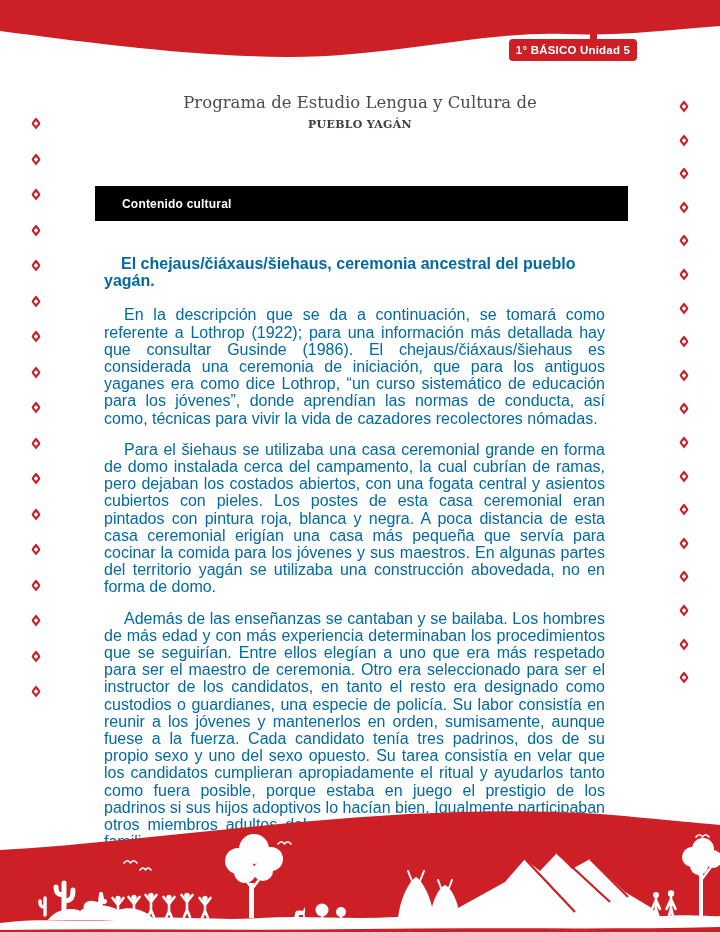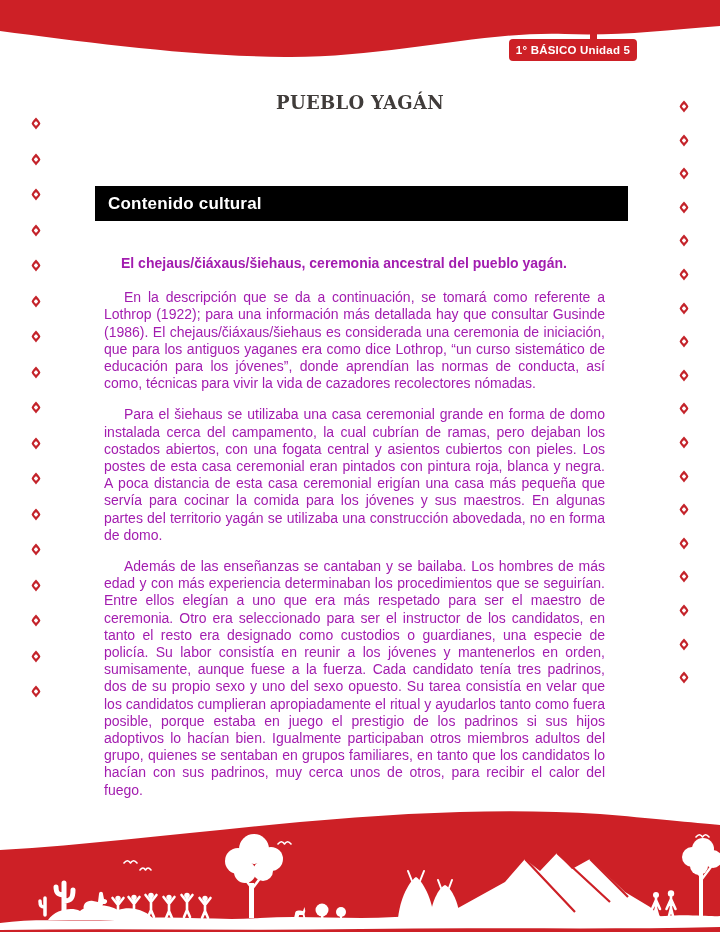--- a/index.html
+++ b/index.html
@@ -17,33 +17,33 @@
     color:#ffffff;font-size:11.5px;font-weight:bold;
     display:flex;align-items:center;justify-content:center;
     letter-spacing:.2px;
   }
   
   .doc-title{
     position:absolute;left:0;top:92px;width:720px;text-align:center;
     font-family:"DejaVu Serif","Liberation Serif",serif;
     color:#4f4b49;font-size:16.5px;line-height:21.5px;
   }
-  .doc-title .t3{font-weight:bold;font-size:18px;color:#403c3a;letter-spacing:.3px;}
+  .doc-title .t3{font-weight:bold;font-size:11px;color:#403c3a;letter-spacing:.3px;}
   
   .section-bar{
     position:absolute;left:95px;top:186px;width:533px;height:35px;
     background:#000000;display:flex;align-items:center;
   }
   .section-bar span{
-    color:#ffffff;font-size:17px;font-weight:bold;padding-left:13px;letter-spacing:.2px;
+    color:#ffffff;font-size:12px;font-weight:bold;padding-left:27px;letter-spacing:.2px;
   }
   
   .body-text{
     position:absolute;left:104px;top:255px;width:513px;
-    color:#a21caf;font-size:14px;line-height:17.2px;
+    color:#0369a1;font-size:16px;line-height:17.2px;
   }
   .body-text .subtitle{
     font-weight:bold;margin:0 0 17px 0;text-indent:17px;
   }
   .body-text p.para{
     margin:0 12px 14px 0;text-align:justify;text-indent:20px;
   }
   
   .ornament-col{position:absolute;top:0;bottom:0;width:10px;}
   .ornament-col.left{left:31px;}
@@ -58,20 +58,21 @@
 </head>
 <body>
 
 <svg class="top-wave" viewBox="0 0 720 60" preserveAspectRatio="none">
   <path d="M0,0 H720 V26 C660,31 615,36 565,34 C480,31 390,58 285,57 C185,56 85,42 0,31 Z" fill="#cd2026"></path>
 </svg>
 <div class="badge-stem"></div>
 <div class="unit-badge">1° BÁSICO Unidad 5</div>
 
 <div class="doc-title">
+  <div class="t1">Programa de Estudio Lengua y Cultura de</div>
   <div class="t3">PUEBLO YAGÁN</div>
 </div>
 
 <div class="section-bar">
   <span>Contenido cultural</span>
 </div>
 
 <div class="body-text">
   <p class="subtitle">El chejaus/čiáxaus/šiehaus, ceremonia ancestral del pueblo yagán.</p>
   <p class="para">En la descripción que se da a continuación, se tomará como referente a Lothrop (1922); para una información más detallada hay que consultar Gusinde (1986). El chejaus/čiáxaus/šiehaus es considerada una ceremonia de iniciación, que para los antiguos yaganes era como dice Lothrop, “un curso sistemático de educación para los jóvenes”, donde aprendían las normas de conducta, así como, técnicas para vivir la vida de cazadores recolectores nómadas.</p>

